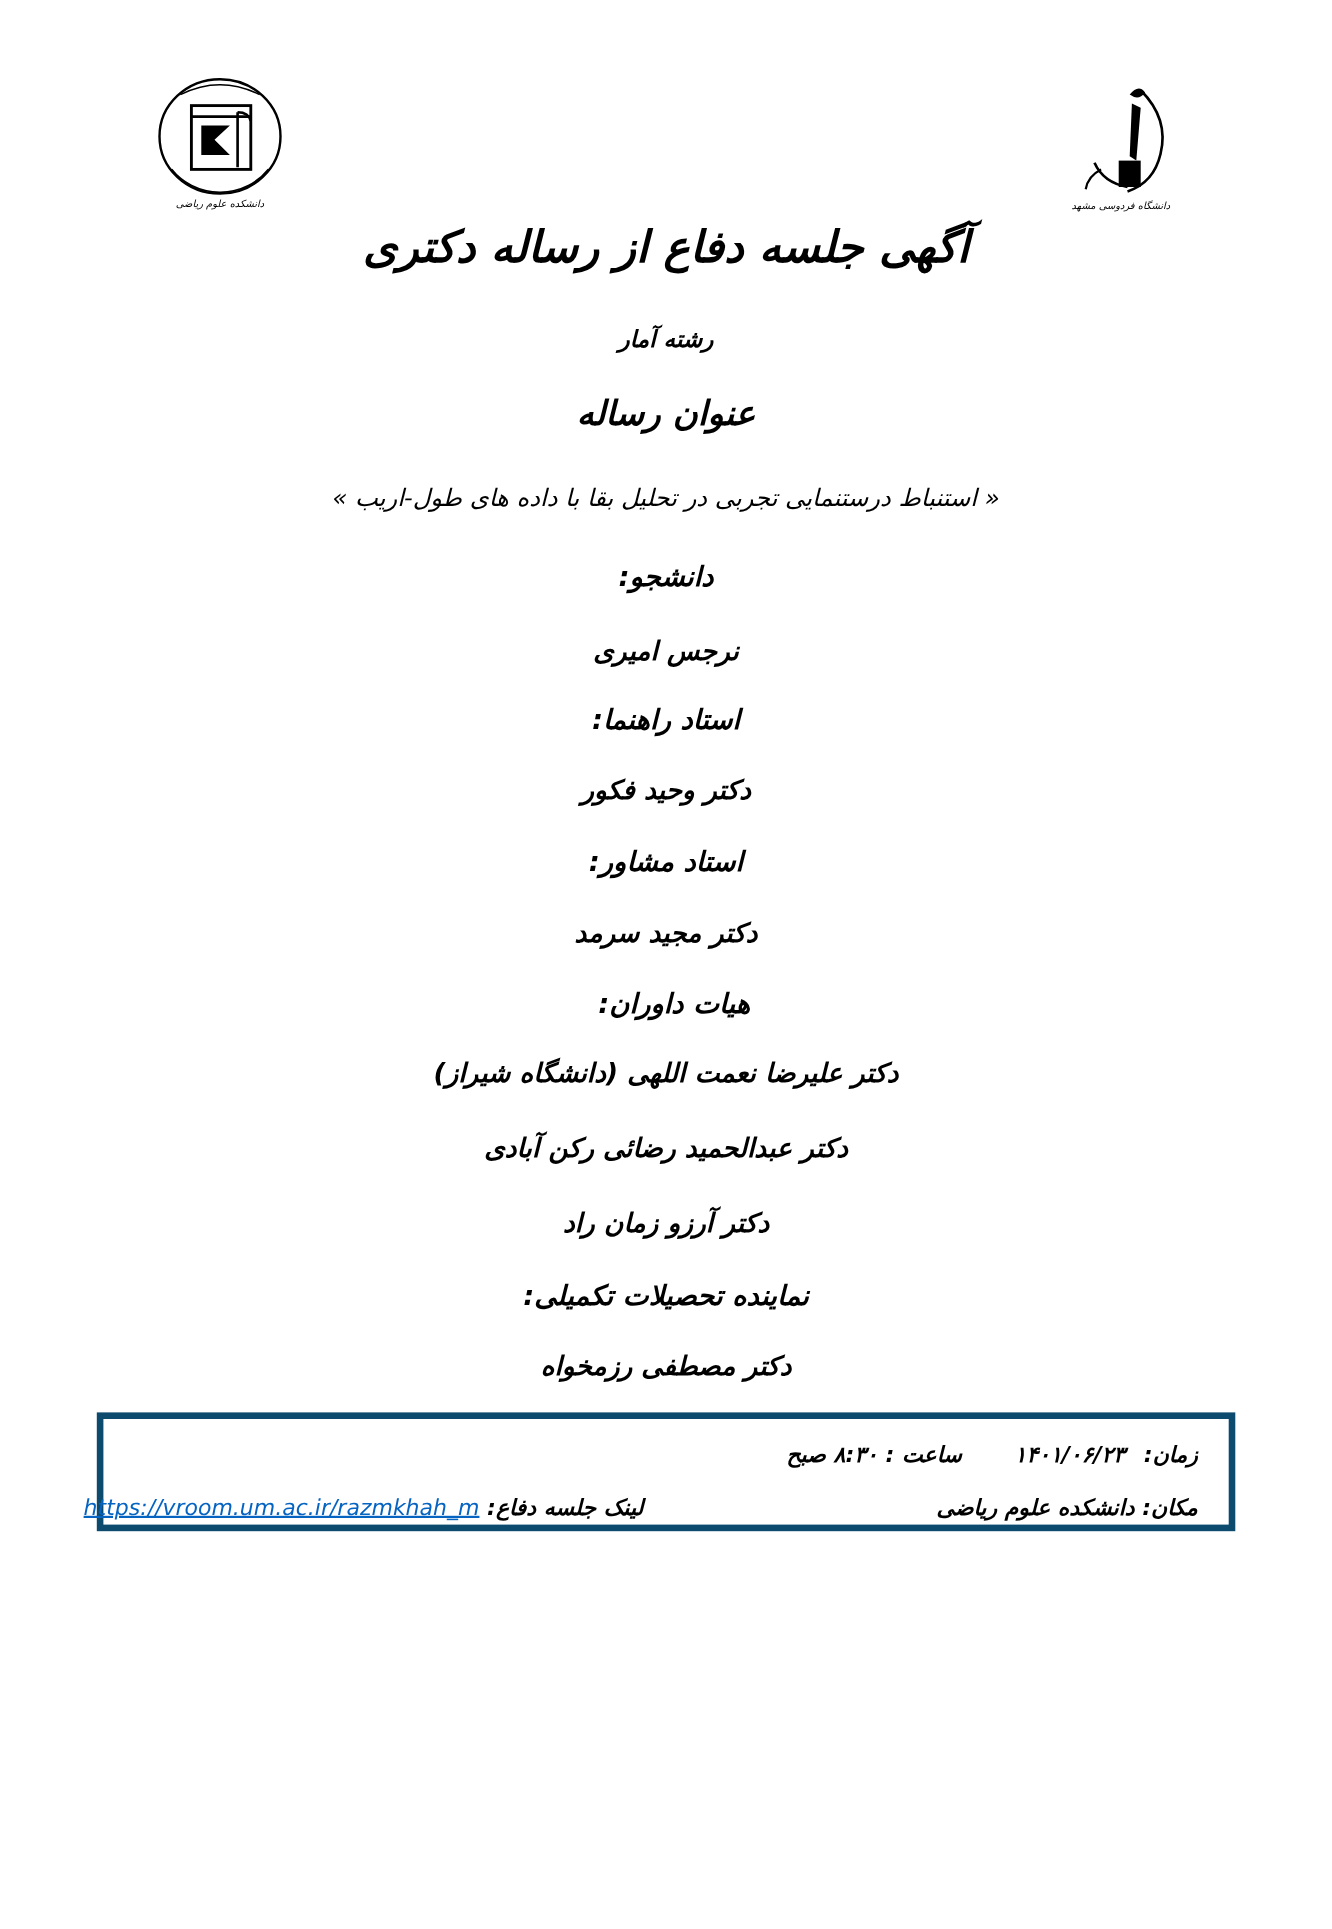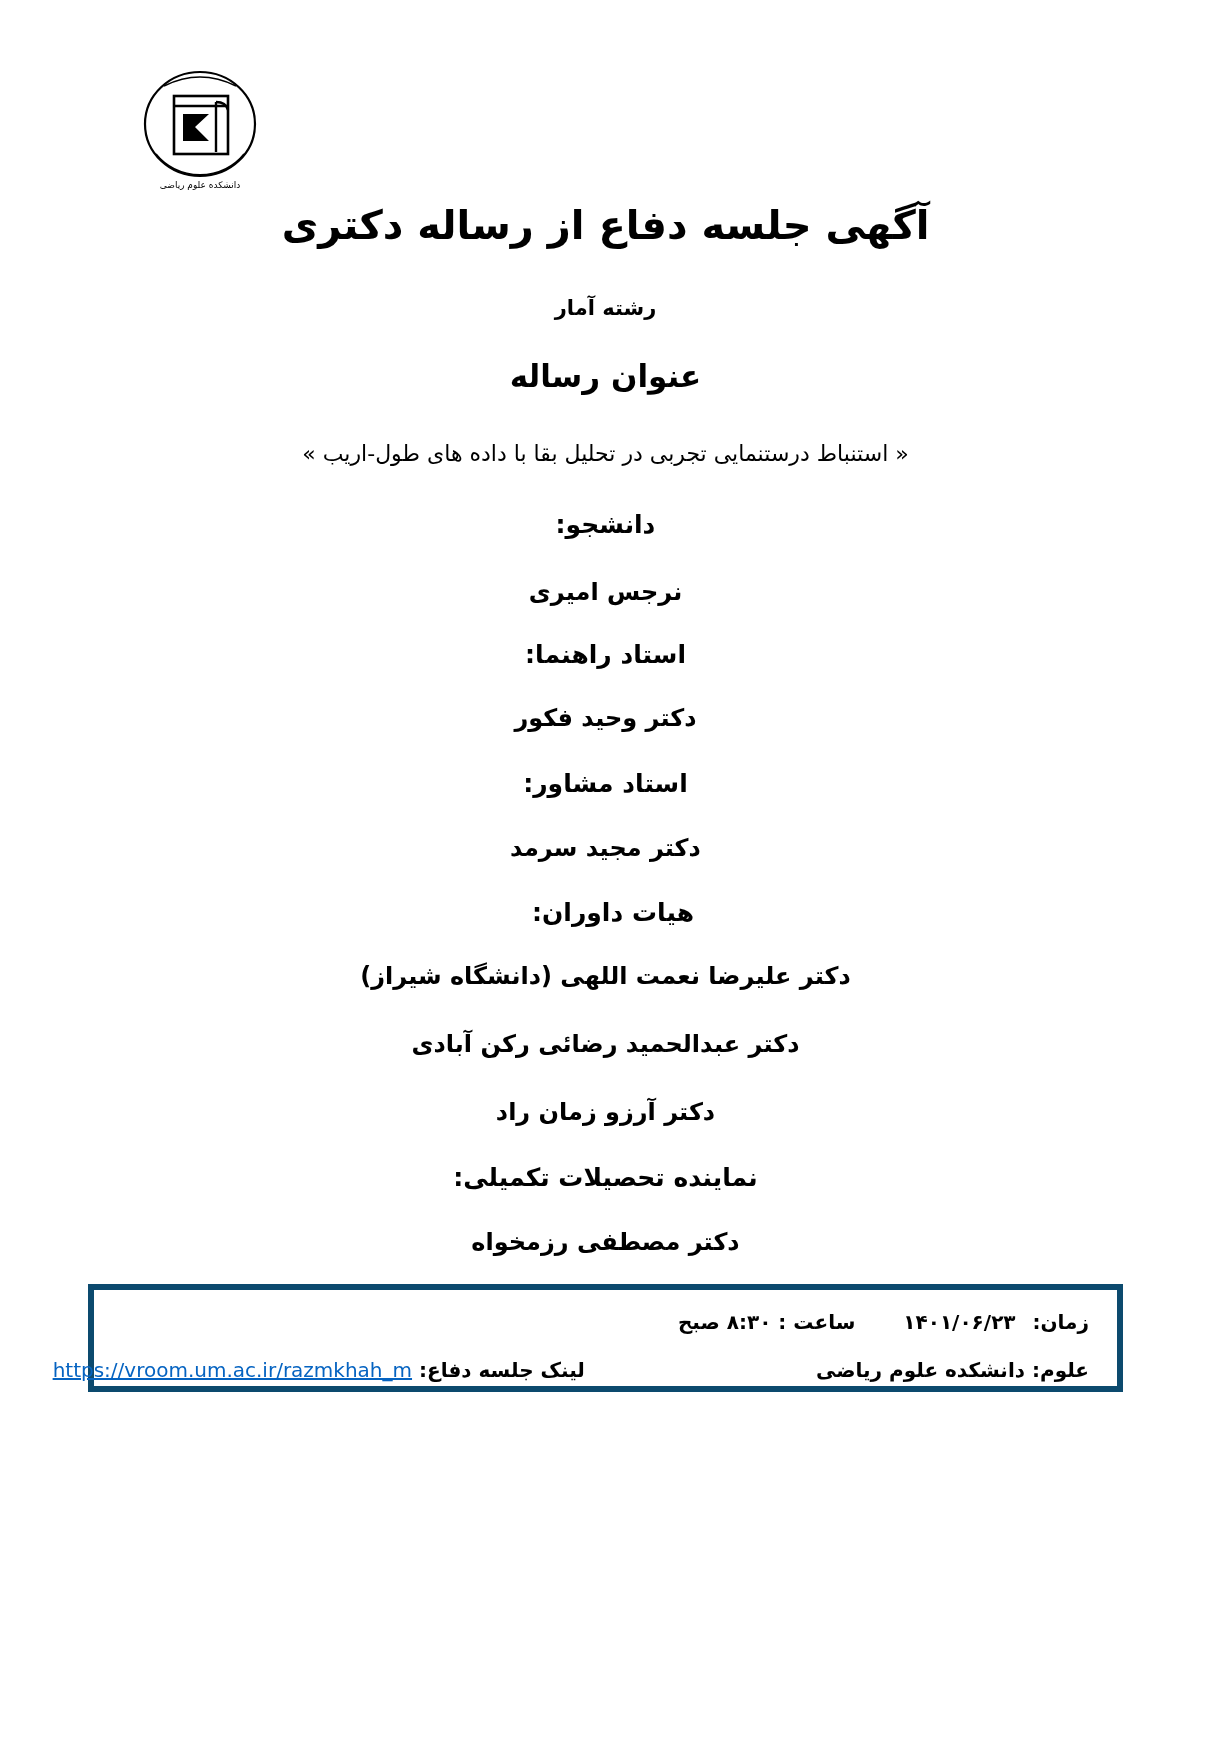--- a/index.html
+++ b/index.html
@@ -14,20 +14,21 @@
     font-family: "DejaVu Sans", "Liberation Sans", sans-serif;
     color: #000000;
     overflow: hidden;
   }
 
   .page {
     position: relative;
     width: 1211px;
     height: 1754px;
     box-sizing: border-box;
+    font-style: italic;
   }
 
   
   .logo {
     position: absolute;
     top: 62px;
   }
   .logo-left  { left: 130px;  width: 140px; height: 135px; }
   .logo-right { right: 130px; width: 140px; height: 135px; }
   .logo svg { width: 100%; height: 100%; display: block; }
@@ -163,20 +164,37 @@
         <path d="M86 40 v50"></path>
         <path d="M86 40 q10 0 12 8"></path>
       </g>
       <g fill="none" stroke="#000" stroke-width="1.4">
         <path d="M34 24 q36 -18 72 0"></path>
       </g>
       <text x="70" y="126" font-size="9" text-anchor="middle" fill="#000" font-family="DejaVu Sans, sans-serif">دانشکده علوم ریاضی</text>
     </svg>
   </div>
 
+  <div class="logo logo-right">
+    <svg viewBox="0 0 140 135" xmlns="http://www.w3.org/2000/svg">
+      <g fill="none" stroke="#000" stroke-width="2.4">
+        <path d="M96 20 q26 26 18 58 q-6 26 -30 34"></path>
+        <path d="M84 108 q-22 -4 -30 -22"></path>
+      </g>
+      <g fill="#000">
+        <path d="M86 24 q8 -10 14 -2 q-6 8 -14 2 z"></path>
+        <path d="M88 32 l8 4 l-4 48 l-6 -4 z"></path>
+        <rect x="76" y="84" width="20" height="24"></rect>
+      </g>
+      <g fill="none" stroke="#000" stroke-width="2">
+        <path d="M60 92 q-12 6 -14 18"></path>
+      </g>
+      <text x="78" y="128" font-size="9" text-anchor="middle" fill="#000" font-family="DejaVu Sans, sans-serif">دانشگاه فردوسی مشهد</text>
+    </svg>
+  </div>
 
   <div class="center-block main-title">آگهی جلسه دفاع از رساله دکتری</div>
 
   <div class="center-block field-line">رشته آمار</div>
 
   <div class="center-block thesis-label">عنوان رساله</div>
 
   <div class="center-block thesis-title">« استنباط درستنمایی تجربی در تحلیل بقا با داده های طول-اریب »</div>
 
   <div class="center-block lbl r-student-label">دانشجو:</div>
@@ -204,21 +222,21 @@
         <span>۱۴۰۱/۰۶/۲۳</span>
         <span class="time-gap"></span>
         <span>ساعت :</span>
         <span>۸:۳۰ صبح</span>
       </div>
       <div class="f-cell-left"></div>
     </div>
 
     <div class="footer-row footer-row-2">
       <div class="f-cell-right">
-        <span>علوم:</span>
+        <span>مکان:</span>
         <span>دانشکده علوم ریاضی</span>
       </div>
       <div class="f-cell-left">
         <span>لینک جلسه دفاع:</span>
         <a class="defense-link" href="#">https://vroom.um.ac.ir/razmkhah_m</a>
       </div>
     </div>
 
   </div>
 

